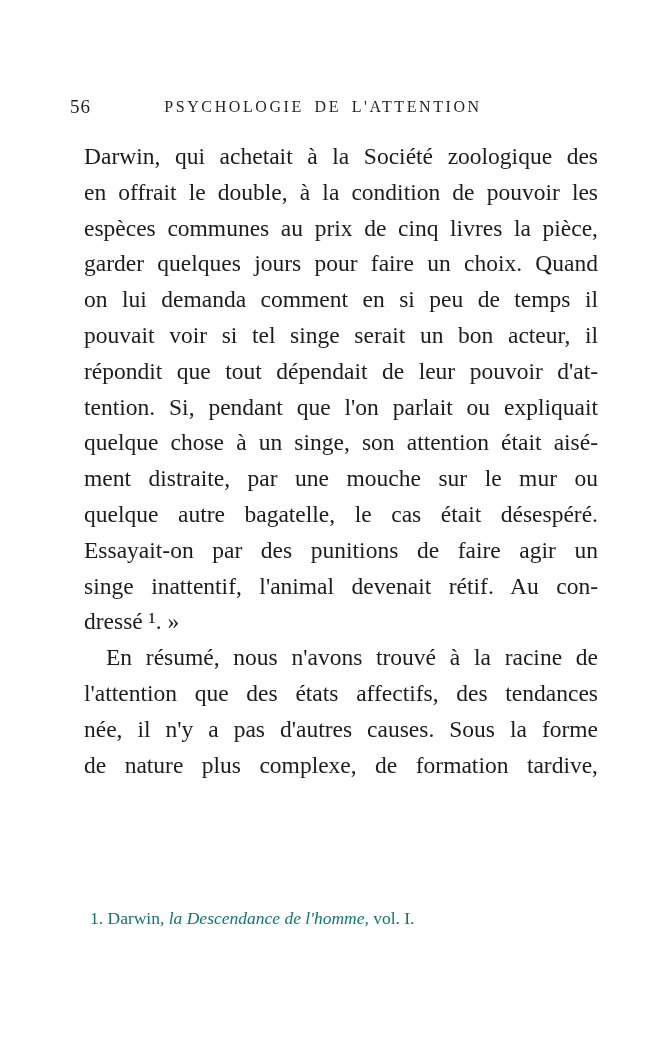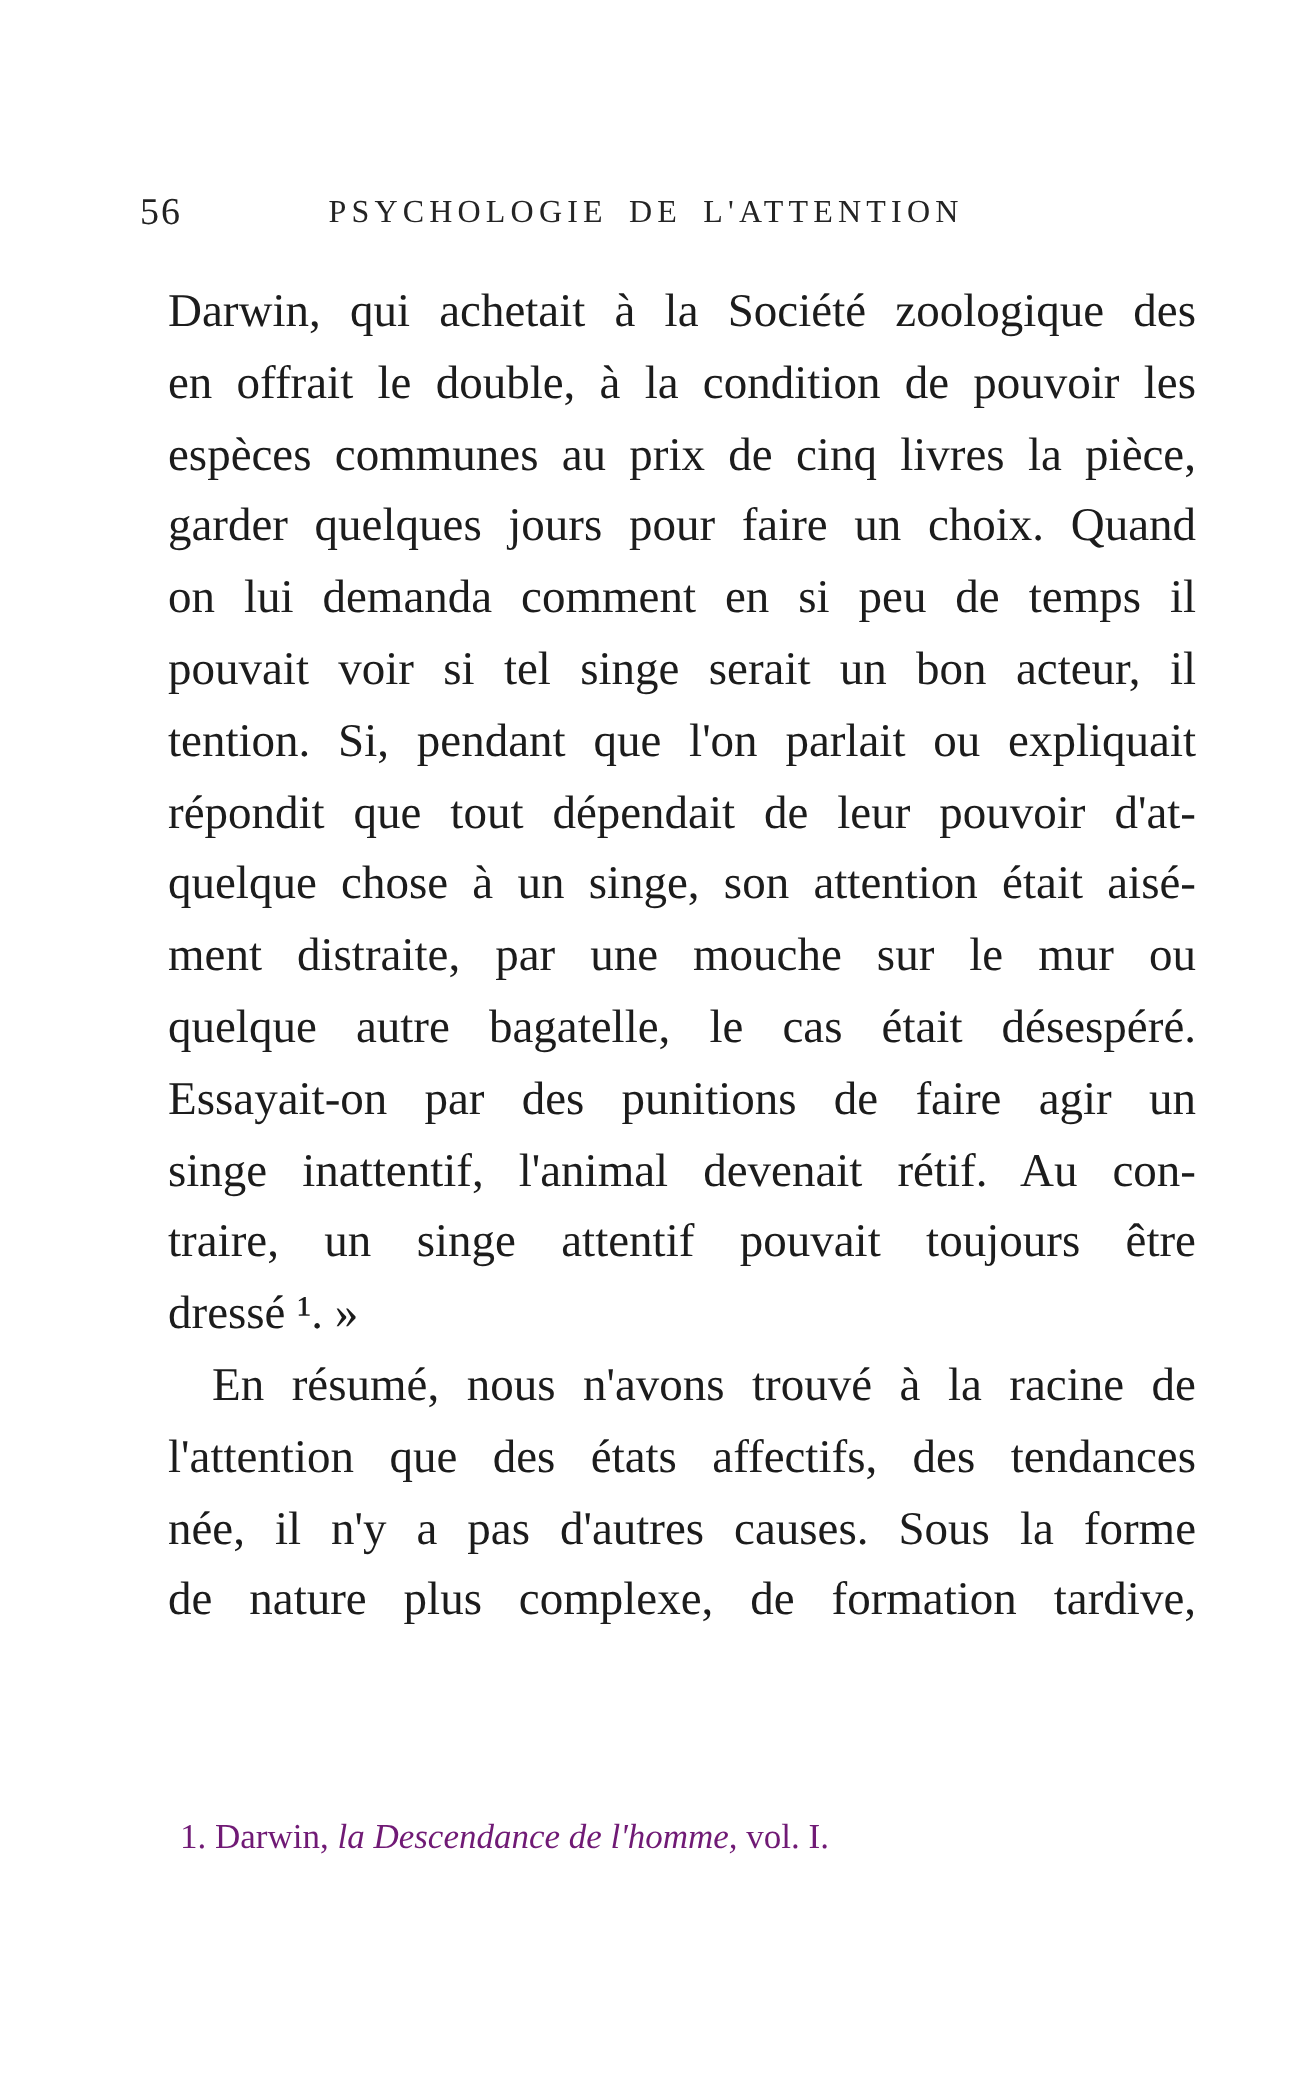--- a/index.html
+++ b/index.html
@@ -68,21 +68,21 @@
     text-indent: 22px;
   }
   
   .footnote {
     position: absolute;
     top: 906px;
     left: 68px;
     width: 514px;
     font-size: 17.5px;
     line-height: 24px;
-    color: #701a75;
+    color: #0f766e;
     text-indent: 22px;
   }
   .footnote .italic {
     font-style: italic;
   }
 </style>
 </head>
 <body>
 
 <div class="scan-page">
@@ -93,28 +93,27 @@
   </div>
 
   <div class="page-body">
 
   <div class="line">Darwin, qui achetait à la Société zoologique des</div>
       <div class="line">en offrait le double, à la condition de pouvoir les</div>
       <div class="line">espèces communes au prix de cinq livres la pièce,</div>
       <div class="line">garder quelques jours pour faire un choix. Quand</div>
       <div class="line">on lui demanda comment en si peu de temps il</div>
       <div class="line">pouvait voir si tel singe serait un bon acteur, il</div>
+      <div class="line">répondit que tout dépendait de leur pouvoir d'at-</div>
       <div class="line">tention. Si, pendant que l'on parlait ou expliquait</div>
-      <div class="line">répondit que tout dépendait de leur pouvoir d'at-</div>
       <div class="line">quelque chose à un singe, son attention était aisé-</div>
       <div class="line">ment distraite, par une mouche sur le mur ou</div>
       <div class="line">quelque autre bagatelle, le cas était désespéré.</div>
       <div class="line">Essayait-on par des punitions de faire agir un</div>
       <div class="line">singe inattentif, l'animal devenait rétif. Au con-</div>
-      <div class="line">traire, un singe attentif pouvait toujours être</div>
       <div class="line para-end">dressé ¹. »</div>
       <div class="line indent">En résumé, nous n'avons trouvé à la racine de</div>
       <div class="line">l'attention que des états affectifs, des tendances</div>
       <div class="line">née, il n'y a pas d'autres causes. Sous la forme</div>
       <div class="line">de nature plus complexe, de formation tardive,</div>
     </div>
 
   <div class="footnote"><span>1. </span><span>Darwin, </span><span class="italic">la Descendance de l'homme,</span><span> vol. I.</span></div>
 
 </div>

